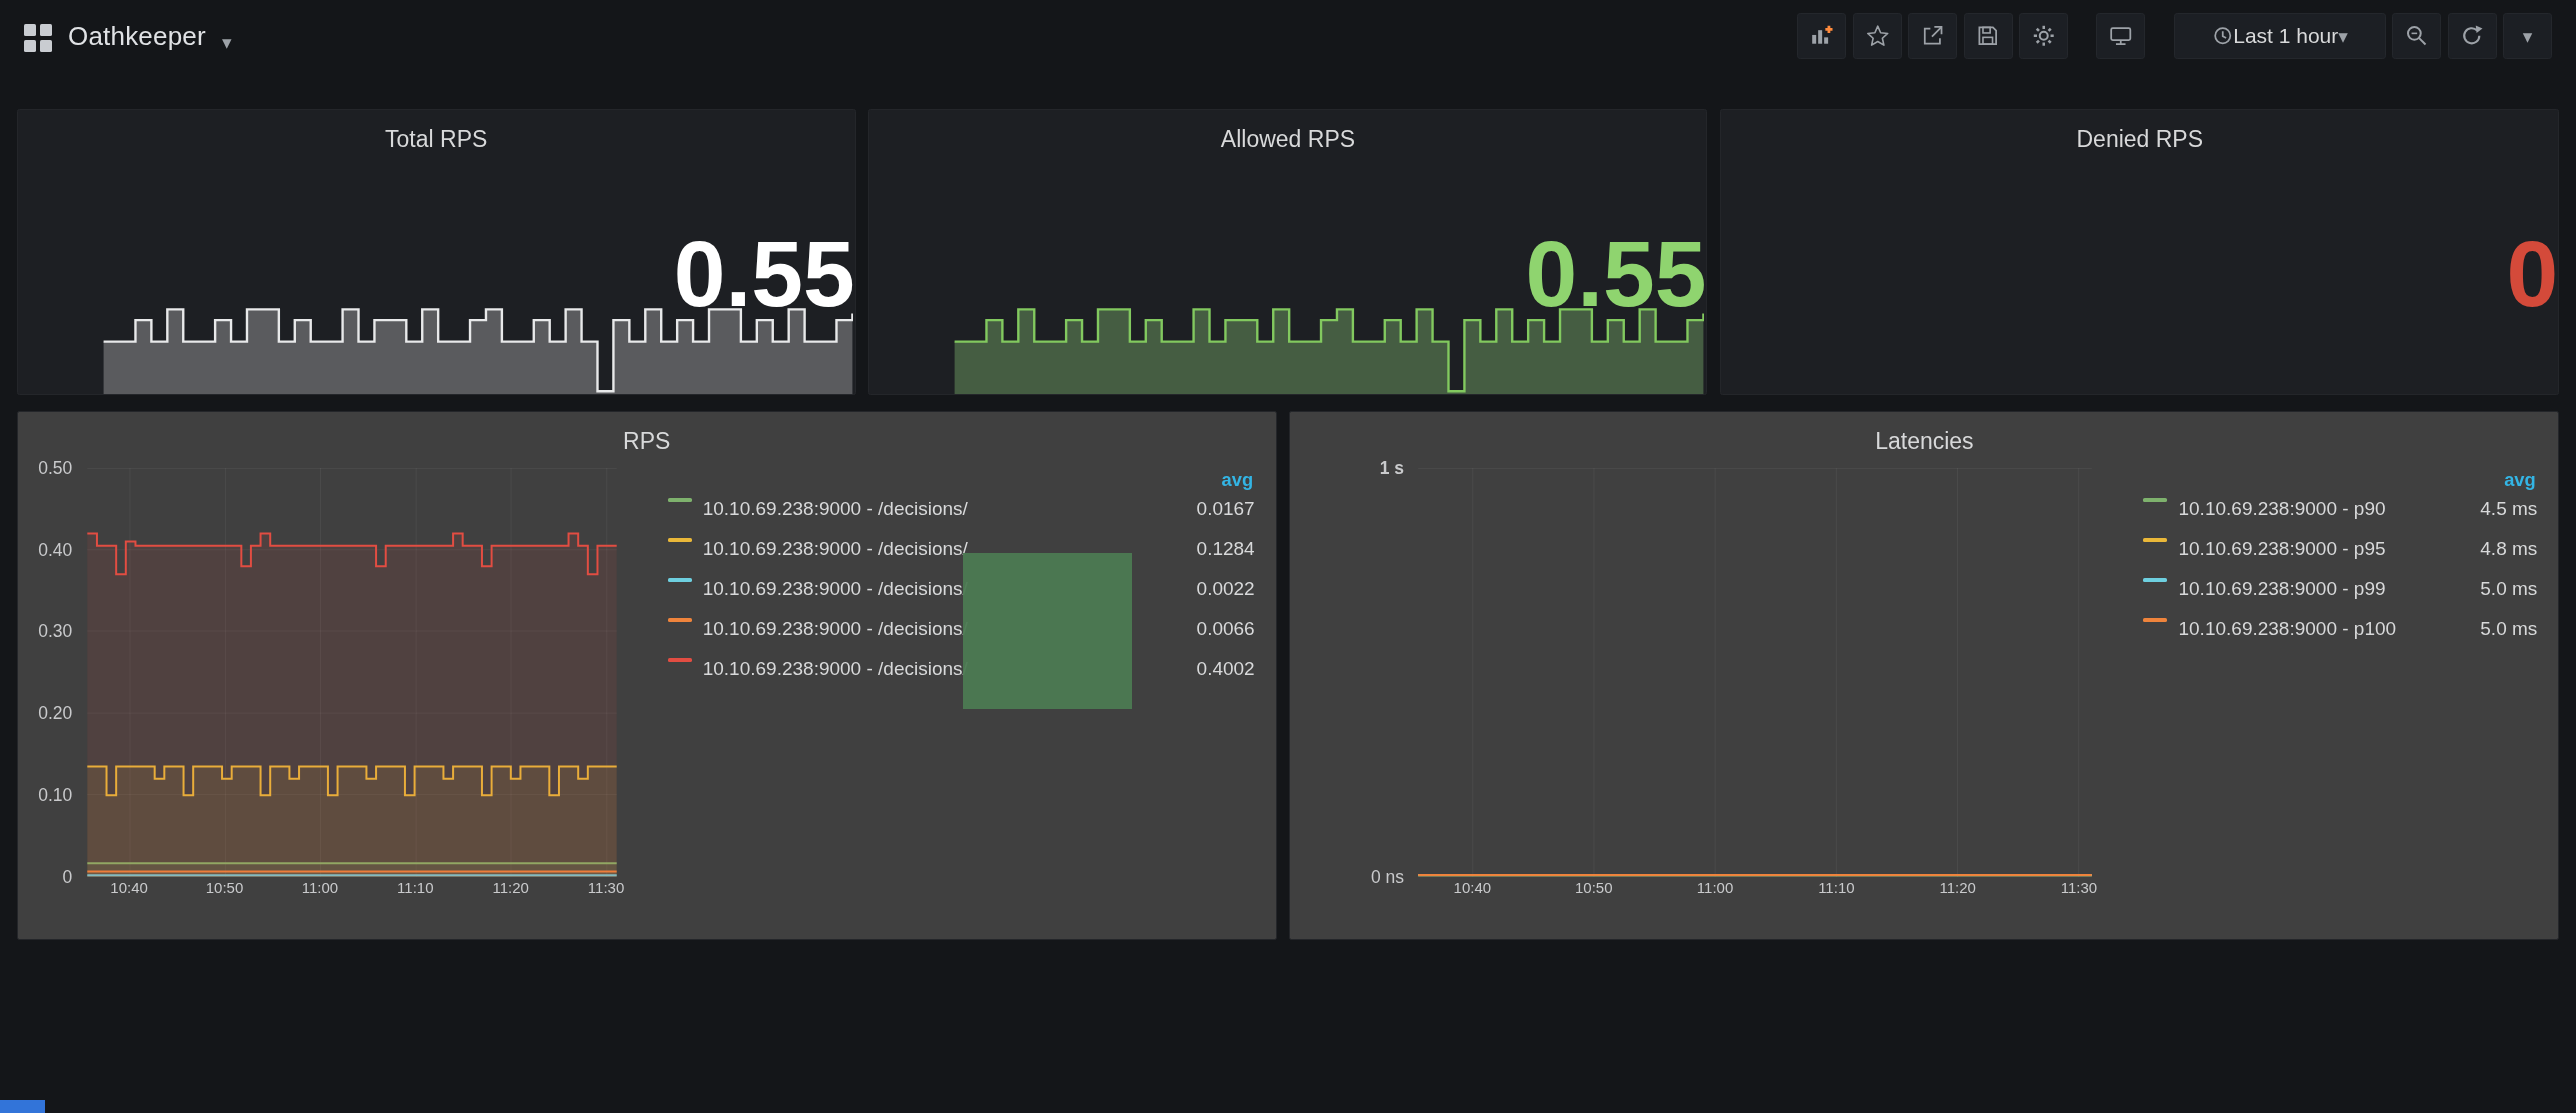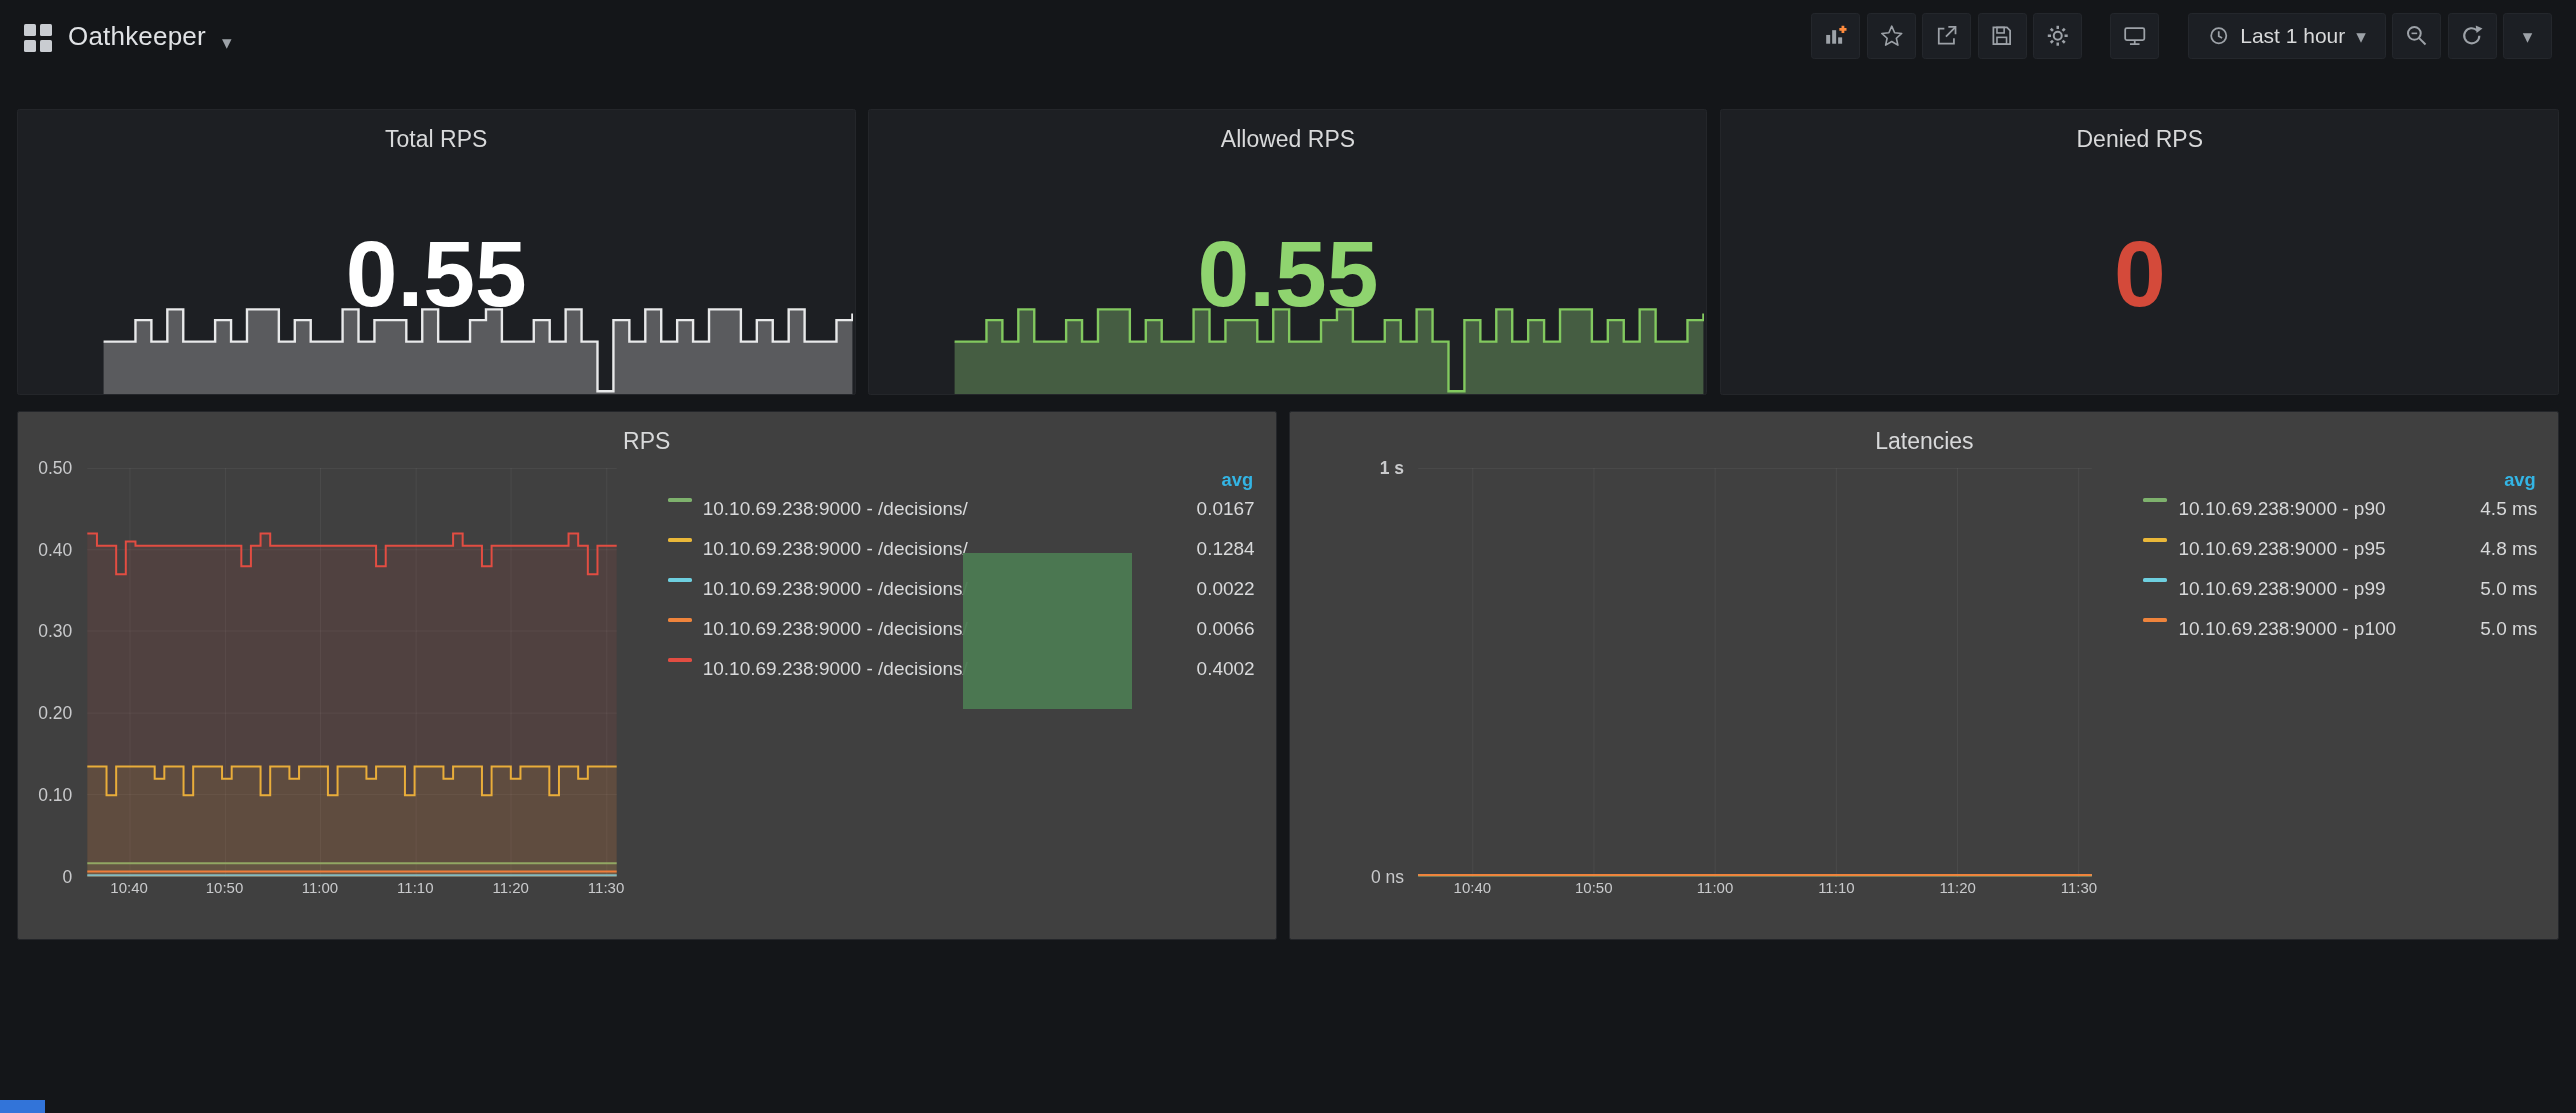--- a/index.html
+++ b/index.html
@@ -9,29 +9,29 @@
   .navbar{height:72px;display:flex;align-items:center;justify-content:space-between;padding:0 24px;background:#141619}
   .nav-left{display:flex;align-items:center}
   .dash-picker{display:flex;align-items:flex-end;gap:16px;background:none;border:none;color:#e0e2e5;cursor:pointer;font-family:inherit}
   .grid-icon{display:grid;grid-template-columns:12px 12px;grid-template-rows:12px 12px;gap:4px}
   .grid-icon i{background:#c9ccd1;border-radius:1.6px;display:block}
   .dash-title{font-size:26px;font-weight:500;letter-spacing:0.2px}
   .caret{color:#9da2a8;font-size:19px;line-height:1}
   .nav-right{display:flex;align-items:center}
   .nav-btn{display:inline-flex;align-items:center;justify-content:center;height:46px;min-width:49px;margin-left:6.4px;background:#1c1f24;border:0.8px solid #24272c;border-radius:3.2px;color:#9da2a8;cursor:pointer;font-family:inherit}
   .nav-gap{width:22px;display:inline-block}
-  .time-btn{padding:0 19px;gap:11px;font-size:21px;color:#d8d9da}
+  .time-btn{padding:0 37px;font-size:21px;color:#d8d9da}
   .nicon{display:block;color:#9da2a8}
 
   
   .dash{padding:37px 16.7px 0}
   .row1{display:flex;gap:12.8px}
   .stat-panel{position:relative;width:839px;height:286px;background:#1d1f23;border:0.8px solid #24262a;border-radius:2.4px;overflow:hidden}
   .panel-title{font-size:23px;font-weight:500;color:#d8d9da;text-align:center;padding-top:16px;cursor:pointer}
-  .stat-value{position:absolute;left:0;right:0;top:118px;text-align:center;font-size:93px;font-weight:700;line-height:1;z-index:2}
+  .stat-value{position:absolute;left:0;right:0;top:118px;text-align:right;font-size:93px;font-weight:700;line-height:1;z-index:2}
   .spark{position:absolute;bottom:0;left:85px;z-index:1}
 
   .row2{display:flex;gap:12.8px;margin-top:16px}
   .graph-panel{position:relative;height:529px;background:#404040;border:0.8px solid #24262a;border-radius:2.4px;overflow:hidden}
   .graph-panel.rps{width:1260px}
   .graph-panel.lat{flex:1}
   .graph-body{display:flex;margin-top:12.8px}
   .plot-row{display:flex}
   .y-axis{position:relative}
   .rps .y-axis{width:69px;height:409px}

